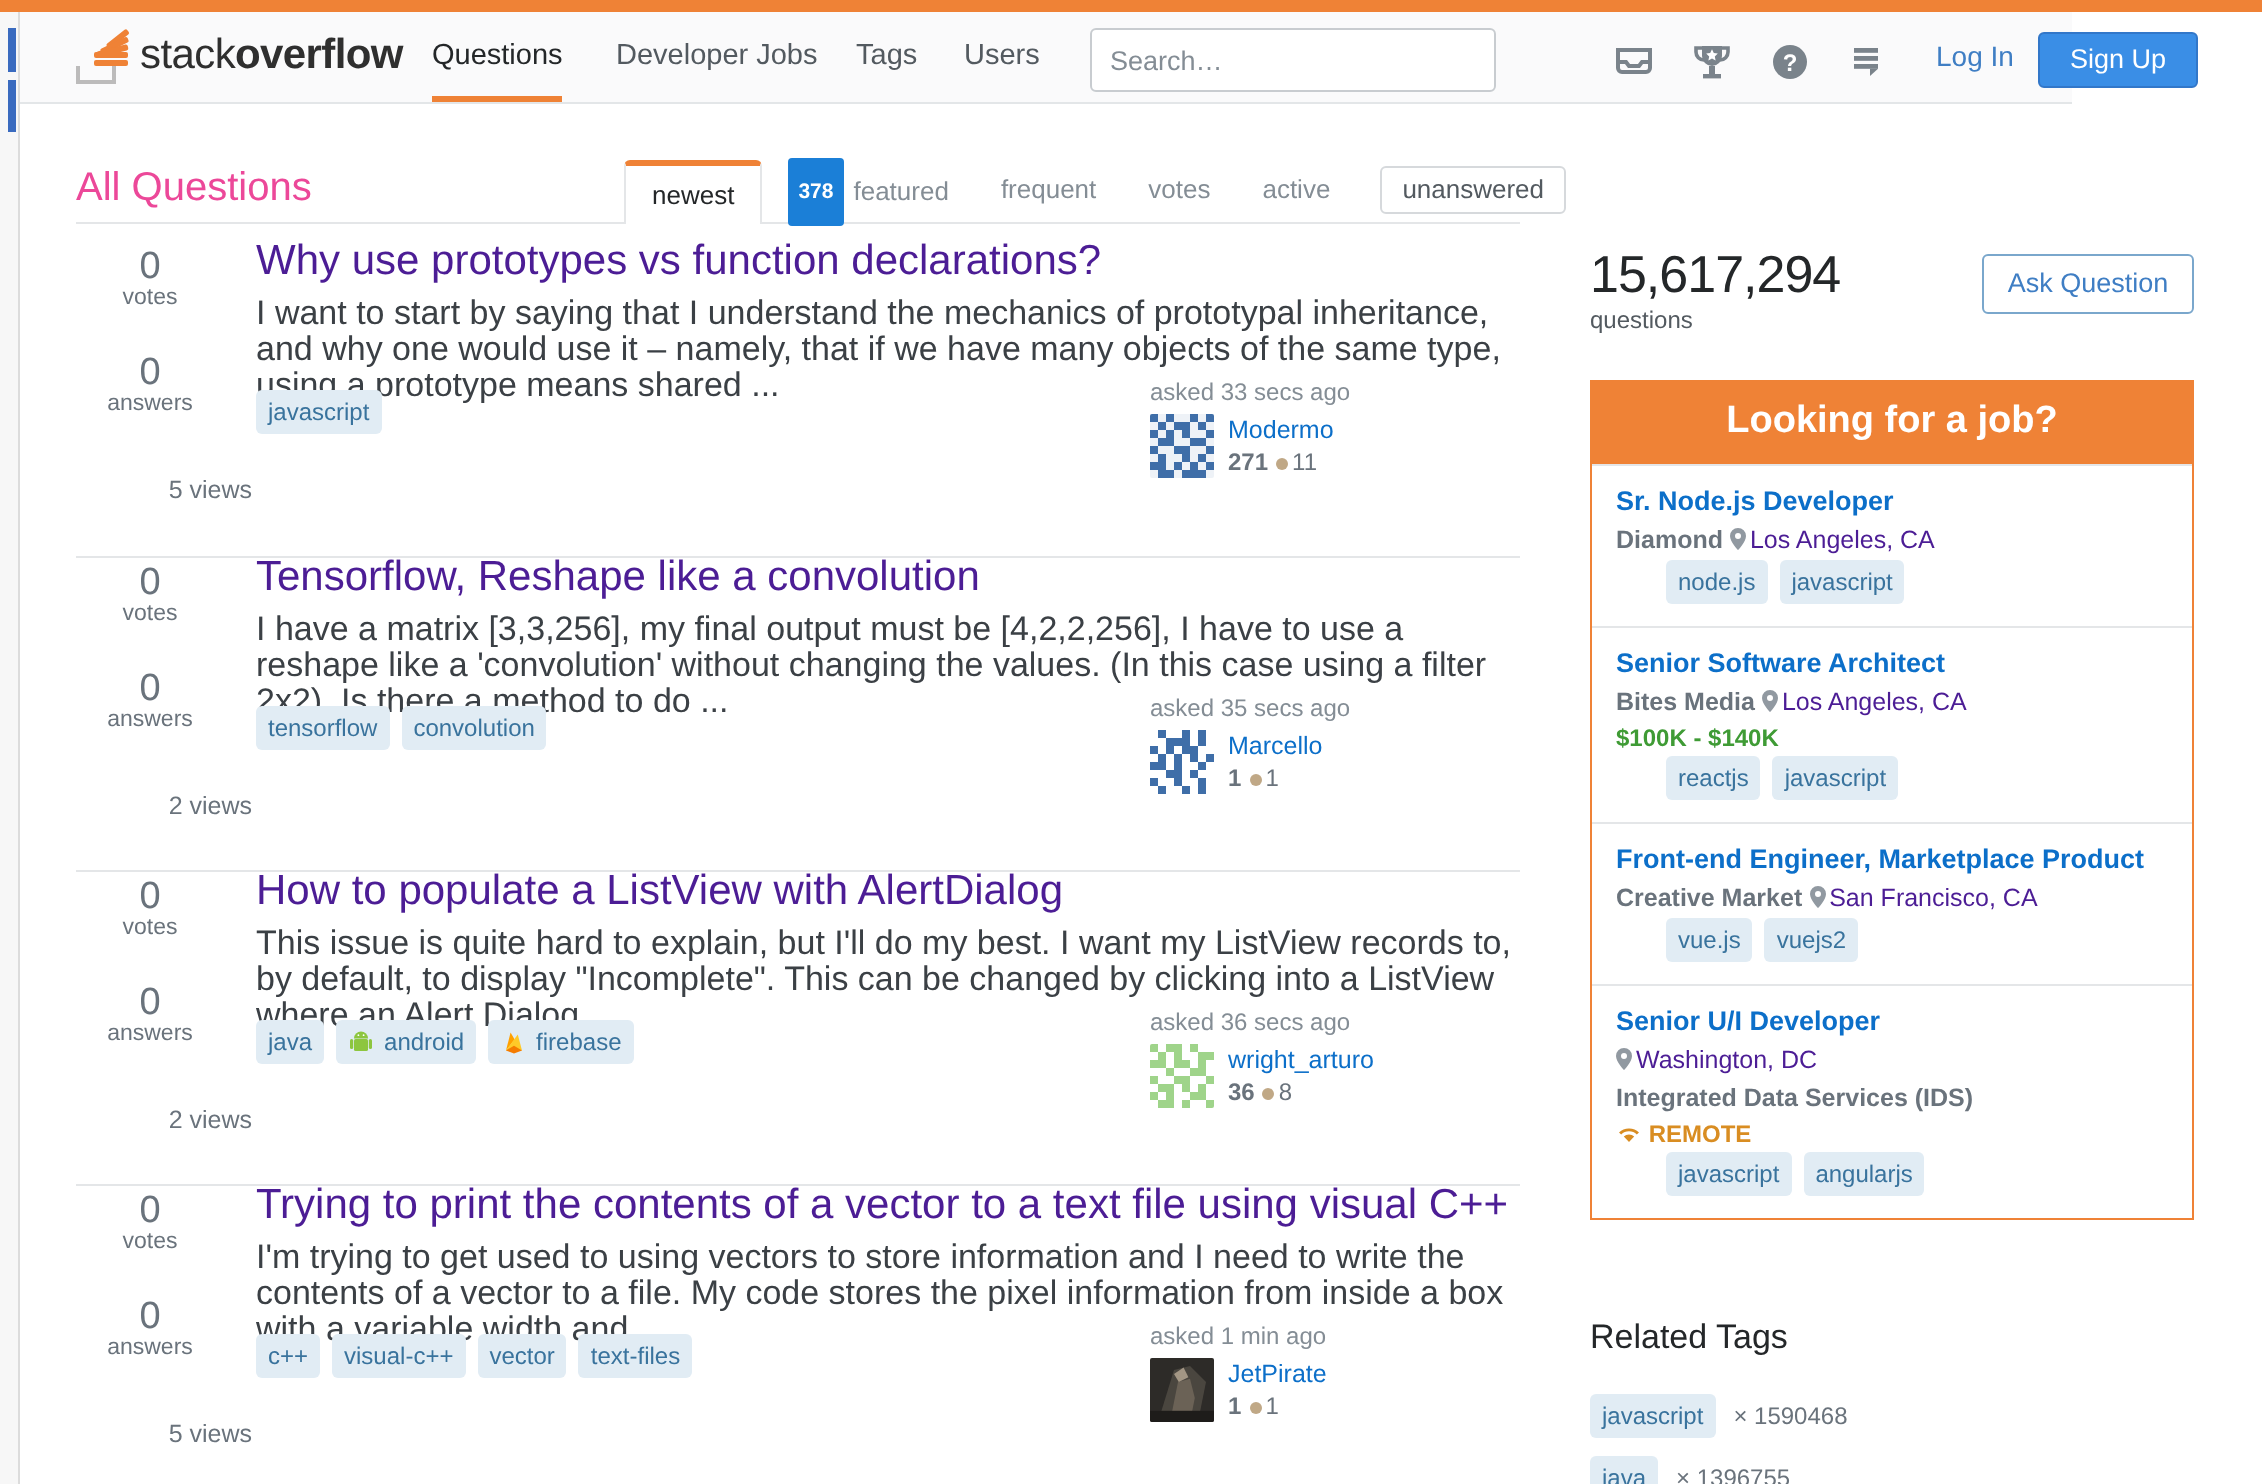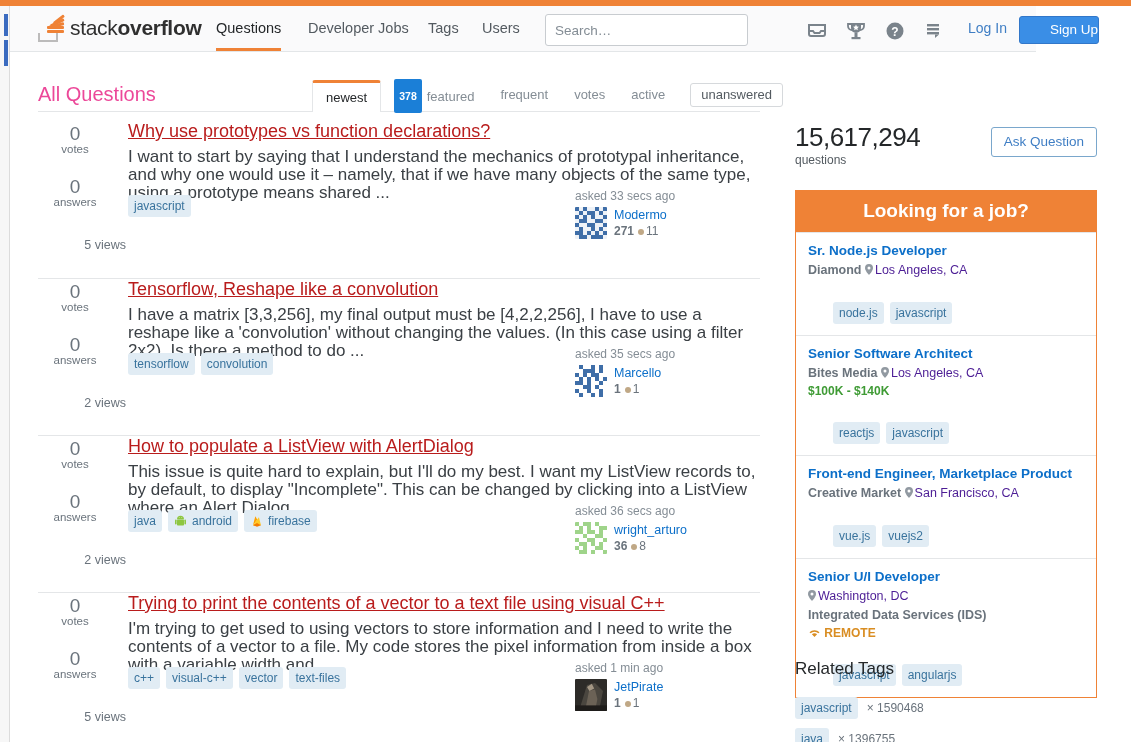--- a/index.html
+++ b/index.html
@@ -56,21 +56,21 @@
   .hicon { position:absolute; top:14px; width:22px; height:22px; cursor:pointer; color:#7a838b; }
   #icon-inbox { left:806px; }
   #icon-trophy { left:845px; }
   #icon-help  { left:884px; }
   #icon-review{ left:922px; }
 
   #login-link { position:absolute; left:968px; top:0; height:45px; line-height:45px; font-size:14px; color:#3f7ec4; cursor:pointer; }
   #signup-btn {
     position:absolute; left:1019px; top:10px; width:80px; height:28px;
     background:#3a8ee6; border:1px solid #3277c9; border-radius:3px;
-    color:#fff; font-size:13.5px; line-height:26px; text-align:right; cursor:pointer;
+    color:#fff; font-size:13.5px; line-height:26px; text-align:center; cursor:pointer;
   }
 
   
   #content { position:absolute; left:0; top:52px; width:1131px; height:690px; background:#fff; }
 
   #page-title { position:absolute; left:38px; top:31px; font-size:20px; color:#ec4899; font-weight:normal; }
 
   #tabs { position:absolute; left:312px; top:28px; display:flex; align-items:center; height:30px; }
   .tab { font-size:13px; color:#848d95; padding:0 13px; height:30px; line-height:30px; cursor:pointer; }
   .tab.active { color:#242729; border:1px solid #e4e6e8; border-bottom:none; border-top:3px solid #ef8236; background:#fff; border-radius:3px 3px 0 0; height:32px; line-height:30px; position:relative; top:1px; }
@@ -91,21 +91,21 @@
   .qrow { position:relative; border-top:1px solid #e4e6e8; height:157px; }
   .qrow:first-child { border-top:none; }
 
   .stats { position:absolute; left:0; top:0; width:74px; text-align:center; }
   .stat-num { font-size:19px; color:#6a737c; font-weight:300; margin-top:2px; }
   .stat-lbl { font-size:11.5px; color:#6a737c; margin-top:-2px; }
   .stats .gap { height:19px; }
   .views { position:absolute; left:0; top:117px; width:88px; text-align:right; font-size:12.5px; color:#6a737c; }
 
   .qbody { position:absolute; left:90px; top:0; right:0; }
-  .qtitle { font-size:18px; color:#b91c1c; line-height:20px; cursor:pointer;text-decoration:underline; }
+  .qtitle { font-size:21px; color:#4c1d95; line-height:20px; cursor:pointer; }
   .qexcerpt { font-size:17px; color:#3b4045; line-height:18px; margin-top:7px; width:638px; }
   .qtags { position:absolute; left:0; top:74px; display:flex; gap:6px; }
   .tag {
     background:#e1ecf4; color:#39739d; font-size:12px;
     padding:4px 6px; border-radius:3px; cursor:pointer; white-space:nowrap;
     display:flex; align-items:center; gap:4px; line-height:14px;
   }
   .tag svg { display:block; }
 
   .qmeta { position:absolute; right:0; top:68px; width:185px; }
@@ -122,21 +122,21 @@
   #jobs-header { background:#ef8236; color:#fff; text-align:center; font-size:19px; padding:9px 0 10px; font-weight:bold; }
   .job { padding:9px 12px 11px; border-top:1px solid #e4e6e8; }
   .job:first-of-type { border-top:none; }
   .job-title { font-size:13.5px; color:#0c6fc9; font-weight:bold; line-height:17px; cursor:pointer; }
   .job-line { font-size:12.5px; color:#6a737c; margin-top:3px; line-height:16px; }
   .job-company { font-weight:bold; color:#6a737c; }
   .job-loc { color:#4c1d95; }
   .pin { display:inline-block; width:8px; height:11px; vertical-align:-1px; margin-right:2px; }
   .job-salary { font-size:12px; color:#3f9b35; font-weight:bold; margin-top:3px; }
   .job-remote { color:#d98d22; font-weight:bold; font-size:12px; }
-  .job-tags { display:flex; gap:6px; margin-top:24px; flex-wrap:wrap;padding-left:25px; }
+  .job-tags { display:flex; gap:6px; margin-top:2px; flex-wrap:wrap;padding-left:25px; }
 
   #related-tags-title { position:absolute; left:795px; top:607px; font-size:17px; color:#242729; }
   #related-tags { position:absolute; left:795px; top:645px; width:302px; }
   .rtag-row { display:flex; align-items:center; gap:9px; margin-bottom:9px; }
   .rtag-count { font-size:12px; color:#6a737c; }
 
   .icon-svg { display:block; }
 </style>
 </head>
 <body>

